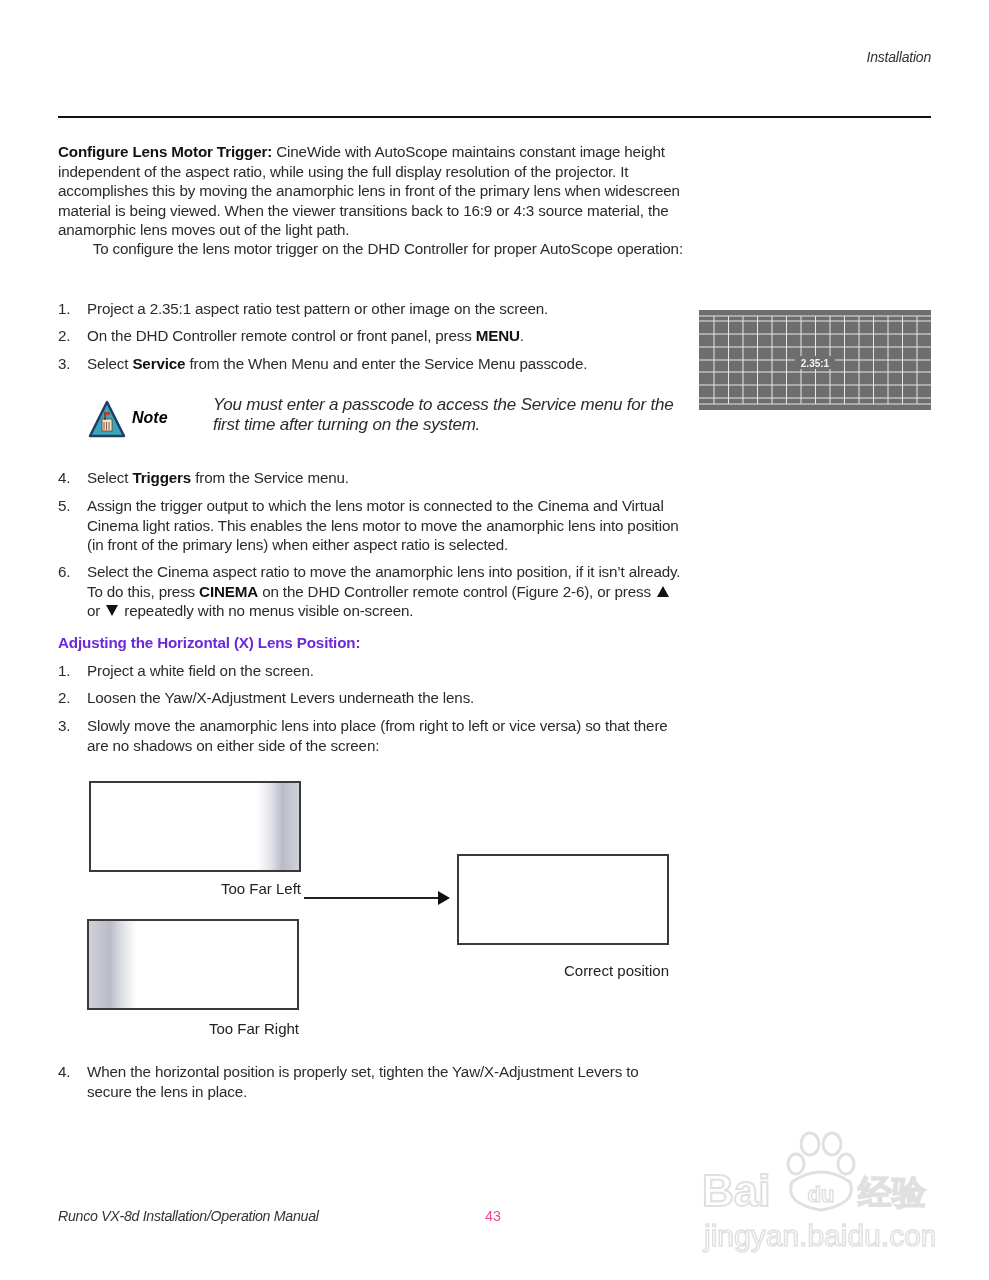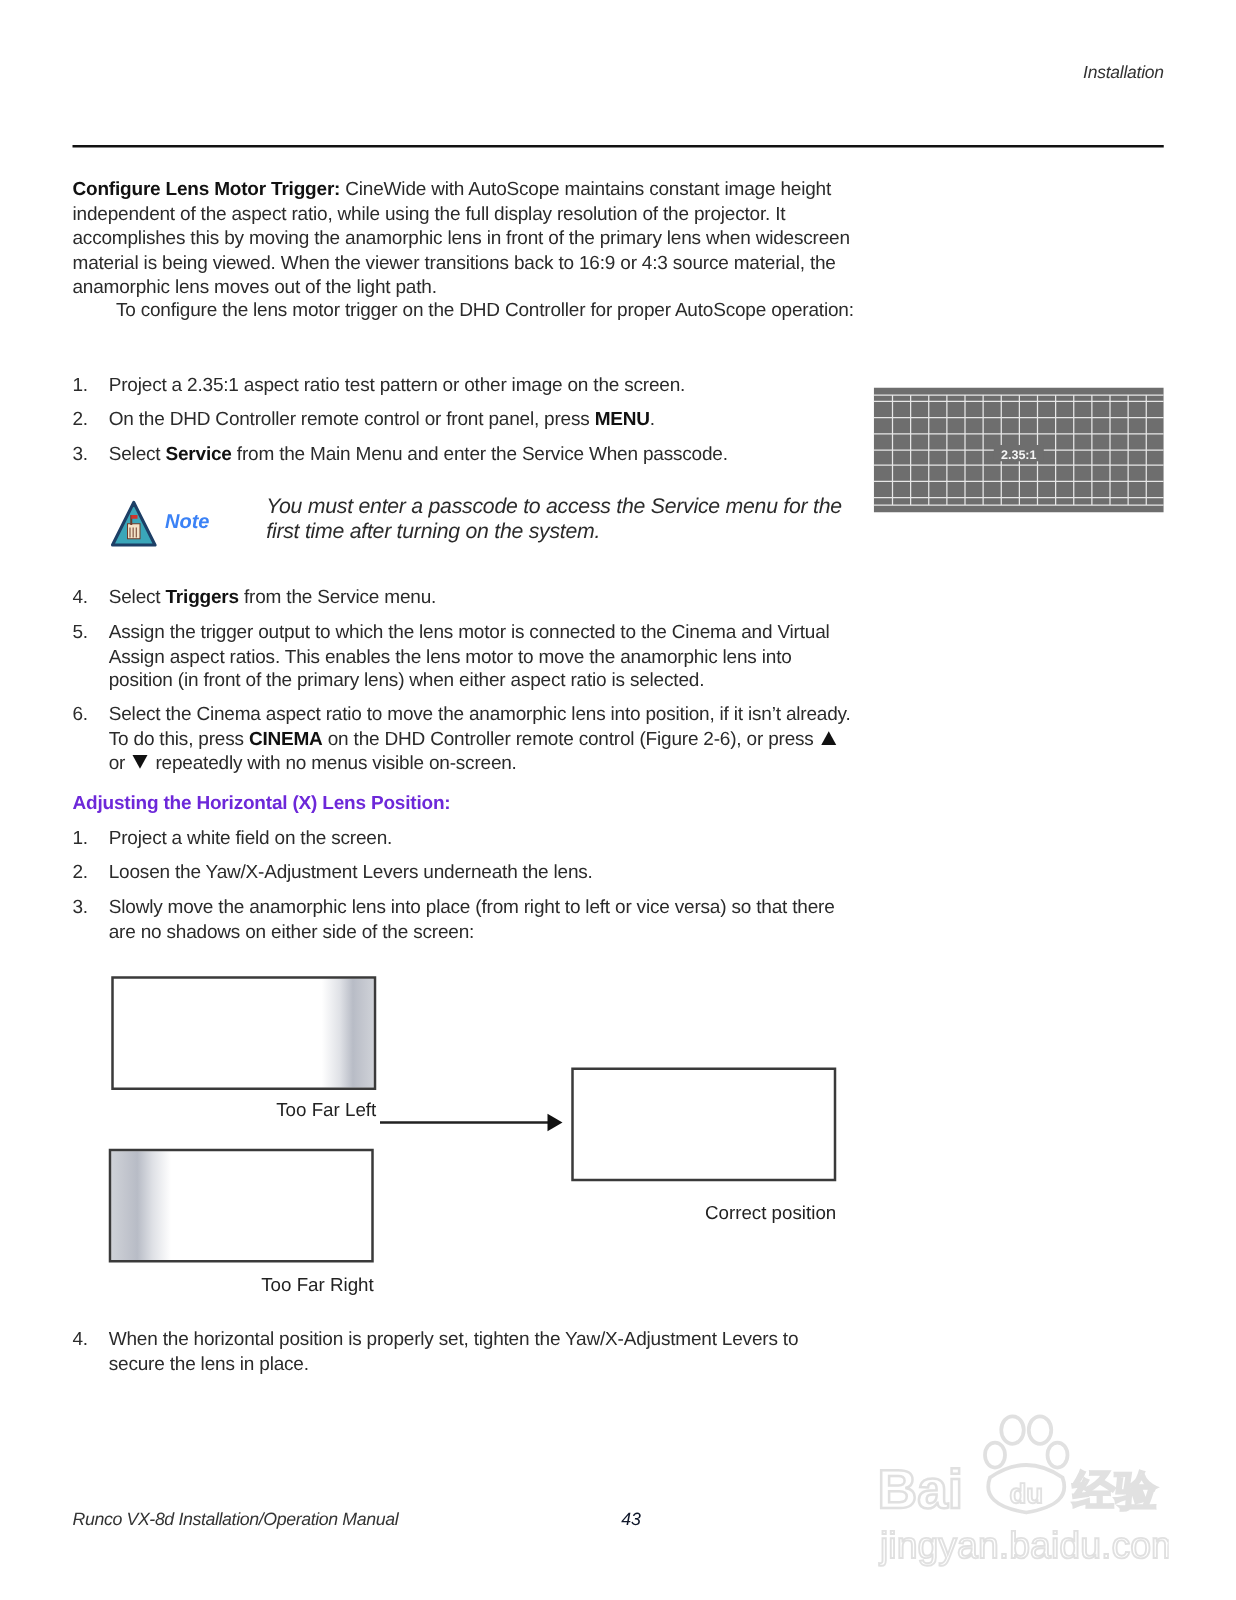--- a/index.html
+++ b/index.html
@@ -23,42 +23,42 @@
       letter-spacing: -0.15px;
     }
     .li .num { position: absolute; left: 0; top: 0; width: 26px; }
     .li .txt { display: block; margin-left: 29px; }
     .li b { color: #111; }
     .subhead {
       left: 58px; font-size: 15.2px; font-weight: bold; color: #6d28d9; letter-spacing: -0.15px;
     }
     .note-icon { left: 88px; top: 400px; width: 38px; height: 38px; }
     .note-label {
-      left: 132px; top: 409px; font-size: 16px; font-weight: bold; font-style: italic; color: #3b82f6;
+      left: 132px; top: 409px; font-size: 16px; font-weight: bold; font-style: italic; color: #000000;
     }
     .note-text {
       left: 213px; top: 395px; width: 470px; font-size: 17px; line-height: 19.6px;
       font-style: italic; color: #2b2b2b; letter-spacing: -0.2px;
     }
     .pattern { left: 699px; top: 310px; width: 232px; height: 100px; }
     .tri { display: inline-block; width: 0; height: 0; vertical-align: middle; }
     .tri-up { border-left: 6px solid transparent; border-right: 6px solid transparent; border-bottom: 11px solid #111; margin: -3px 2px 0 2px; }
     .tri-down { border-left: 6px solid transparent; border-right: 6px solid transparent; border-top: 11px solid #111; margin: -3px 2px 0 2px; }
     .screen { border: 2px solid #3a3a3a; box-sizing: border-box; background: #fff; }
     .screen-left { left: 89px; top: 781px; width: 212px; height: 91px;
       background: linear-gradient(to right, #fff 0%, #fff 80%, #dfe1e6 87%, #b8bcc6 92%, #c4c7cf 96%, #cfd2d8 100%); }
     .screen-right { left: 87px; top: 919px; width: 212px; height: 91px;
       background: linear-gradient(to left, #fff 0%, #fff 77%, #dfe1e6 84%, #b8bcc6 90%, #c4c7cf 95%, #cfd2d8 100%); }
     .screen-correct { left: 457px; top: 854px; width: 212px; height: 91px; }
     .caption { font-size: 15px; color: #222; text-align: right; width: 212px; }
     .arrow-line { left: 304px; top: 897px; width: 136px; height: 2px; background: #222; }
     .arrow-head { left: 438px; top: 891px; width: 0; height: 0;
       border-top: 7px solid transparent; border-bottom: 7px solid transparent; border-left: 12px solid #111; }
     .footer-left { left: 58px; top: 1208px; font-size: 14.2px; font-style: italic; color: #333; letter-spacing: -0.3px; }
-    .footer-page { left: 485px; top: 1208px; font-size: 14.2px; font-style: italic; color: #0f172a; margin-left: 12px; }
+    .footer-page { left: 485px; top: 1208px; font-size: 14.2px; color: #ec4899; }
     .watermark { left: 700px; top: 1130px; width: 235px; height: 130px; opacity: 0.55; }
   </style>
 </head>
 <body>
 
 <div class="abs header-text">Installation</div>
 <div class="abs rule"></div>
 
 <div class="abs para" style="top:131px;margin-top:11px;">
   <b>Configure Lens Motor Trigger:</b><span> CineWide with AutoScope maintains constant image height independent of the aspect ratio, while using the full display resolution of the projector. It accomplishes this by moving the anamorphic lens in front of the primary lens when widescreen material is being viewed. When the viewer transitions back to 16:9 or 4:3 source material, the anamorphic lens moves out of the light path.</span>
@@ -68,21 +68,21 @@
 <div class="abs li" style="top:299px;">
   <span class="num">1.</span>
   <span class="txt">Project a 2.35:1 aspect ratio test pattern or other image on the screen.</span>
 </div>
 <div class="abs li" style="top:326px;">
   <span class="num">2.</span>
   <span class="txt"><span>On the DHD Controller remote control or front panel, press </span><b>MENU</b><span>.</span></span>
 </div>
 <div class="abs li" style="top:354px;">
   <span class="num">3.</span>
-  <span class="txt"><span>Select </span><b>Service</b><span> from the Main Menu and enter the Service When passcode.</span></span>
+  <span class="txt"><span>Select </span><b>Service</b><span> from the When Menu and enter the Service Menu passcode.</span></span>
 </div>
 
 <svg class="abs note-icon" viewBox="0 0 38 38">
   <polygon points="19,2 36,36 2,36" fill="#3aa6b9" stroke="#1d3f66" stroke-width="2.5" stroke-linejoin="round"></polygon>
   <rect x="14" y="19" width="10" height="12" fill="#f4e3c8" stroke="#6b3a2a" stroke-width="0.8"></rect>
   <line x1="16" y1="22" x2="16" y2="30" stroke="#6b3a2a" stroke-width="0.8"></line>
   <line x1="18.5" y1="22" x2="18.5" y2="30" stroke="#6b3a2a" stroke-width="0.8"></line>
   <line x1="21" y1="22" x2="21" y2="30" stroke="#6b3a2a" stroke-width="0.8"></line>
   <line x1="17" y1="12" x2="17" y2="20" stroke="#6b3a2a" stroke-width="1.6"></line>
   <rect x="17" y="12" width="5" height="3" fill="#d0342c"></rect>
@@ -122,21 +122,21 @@
   <rect x="96" y="46" width="40" height="13" fill="#6e6e6e"></rect>
   <text x="116" y="57" text-anchor="middle" font-family="Liberation Sans, sans-serif" font-weight="bold" font-size="10" fill="#f5f5f5">2.35:1</text>
 </svg>
 
 <div class="abs li" style="top:468px;">
   <span class="num">4.</span>
   <span class="txt"><span>Select </span><b>Triggers</b><span> from the Service menu.</span></span>
 </div>
 <div class="abs li" style="top:496px;">
   <span class="num">5.</span>
-  <span class="txt">Assign the trigger output to which the lens motor is connected to the Cinema and Virtual Assign aspect ratios. This enables the lens motor to move the anamorphic lens into position (in front of the primary lens) when either aspect ratio is selected.</span>
+  <span class="txt">Assign the trigger output to which the lens motor is connected to the Cinema and Virtual Cinema light ratios. This enables the lens motor to move the anamorphic lens into position (in front of the primary lens) when either aspect ratio is selected.</span>
 </div>
 <div class="abs li" style="top:562px;">
   <span class="num">6.</span>
   <span class="txt"><span>Select the Cinema aspect ratio to move the anamorphic lens into position, if it isn’t already. To do this, press </span><b>CINEMA</b><span> on the DHD Controller remote control (Figure 2-6), or press </span><span class="tri tri-up"></span><span> or </span><span class="tri tri-down"></span><span> repeatedly with no menus visible on-screen.</span></span>
 </div>
 
 <div class="abs subhead" style="top:634px;">Adjusting the Horizontal (X) Lens Position:</div>
 
 <div class="abs li" style="top:661px;">
   <span class="num">1.</span>

